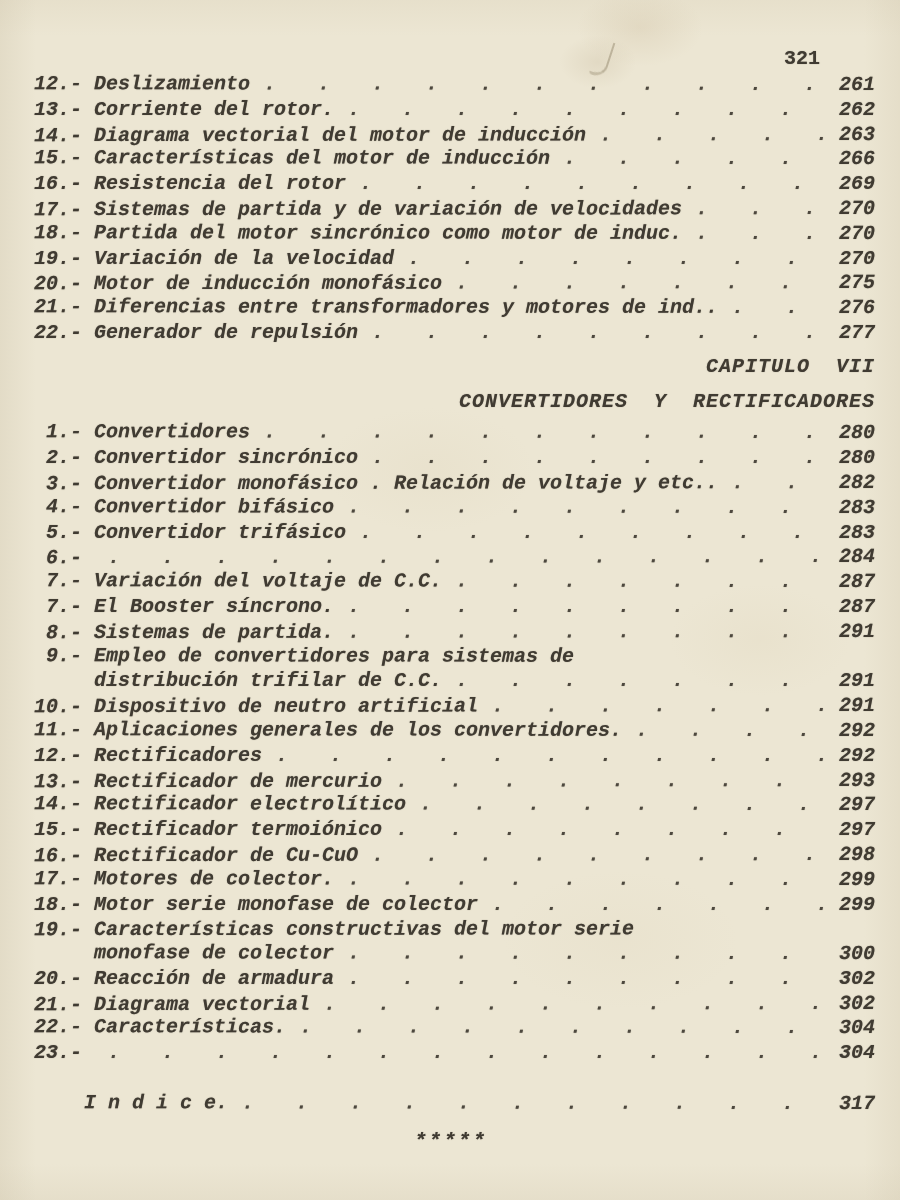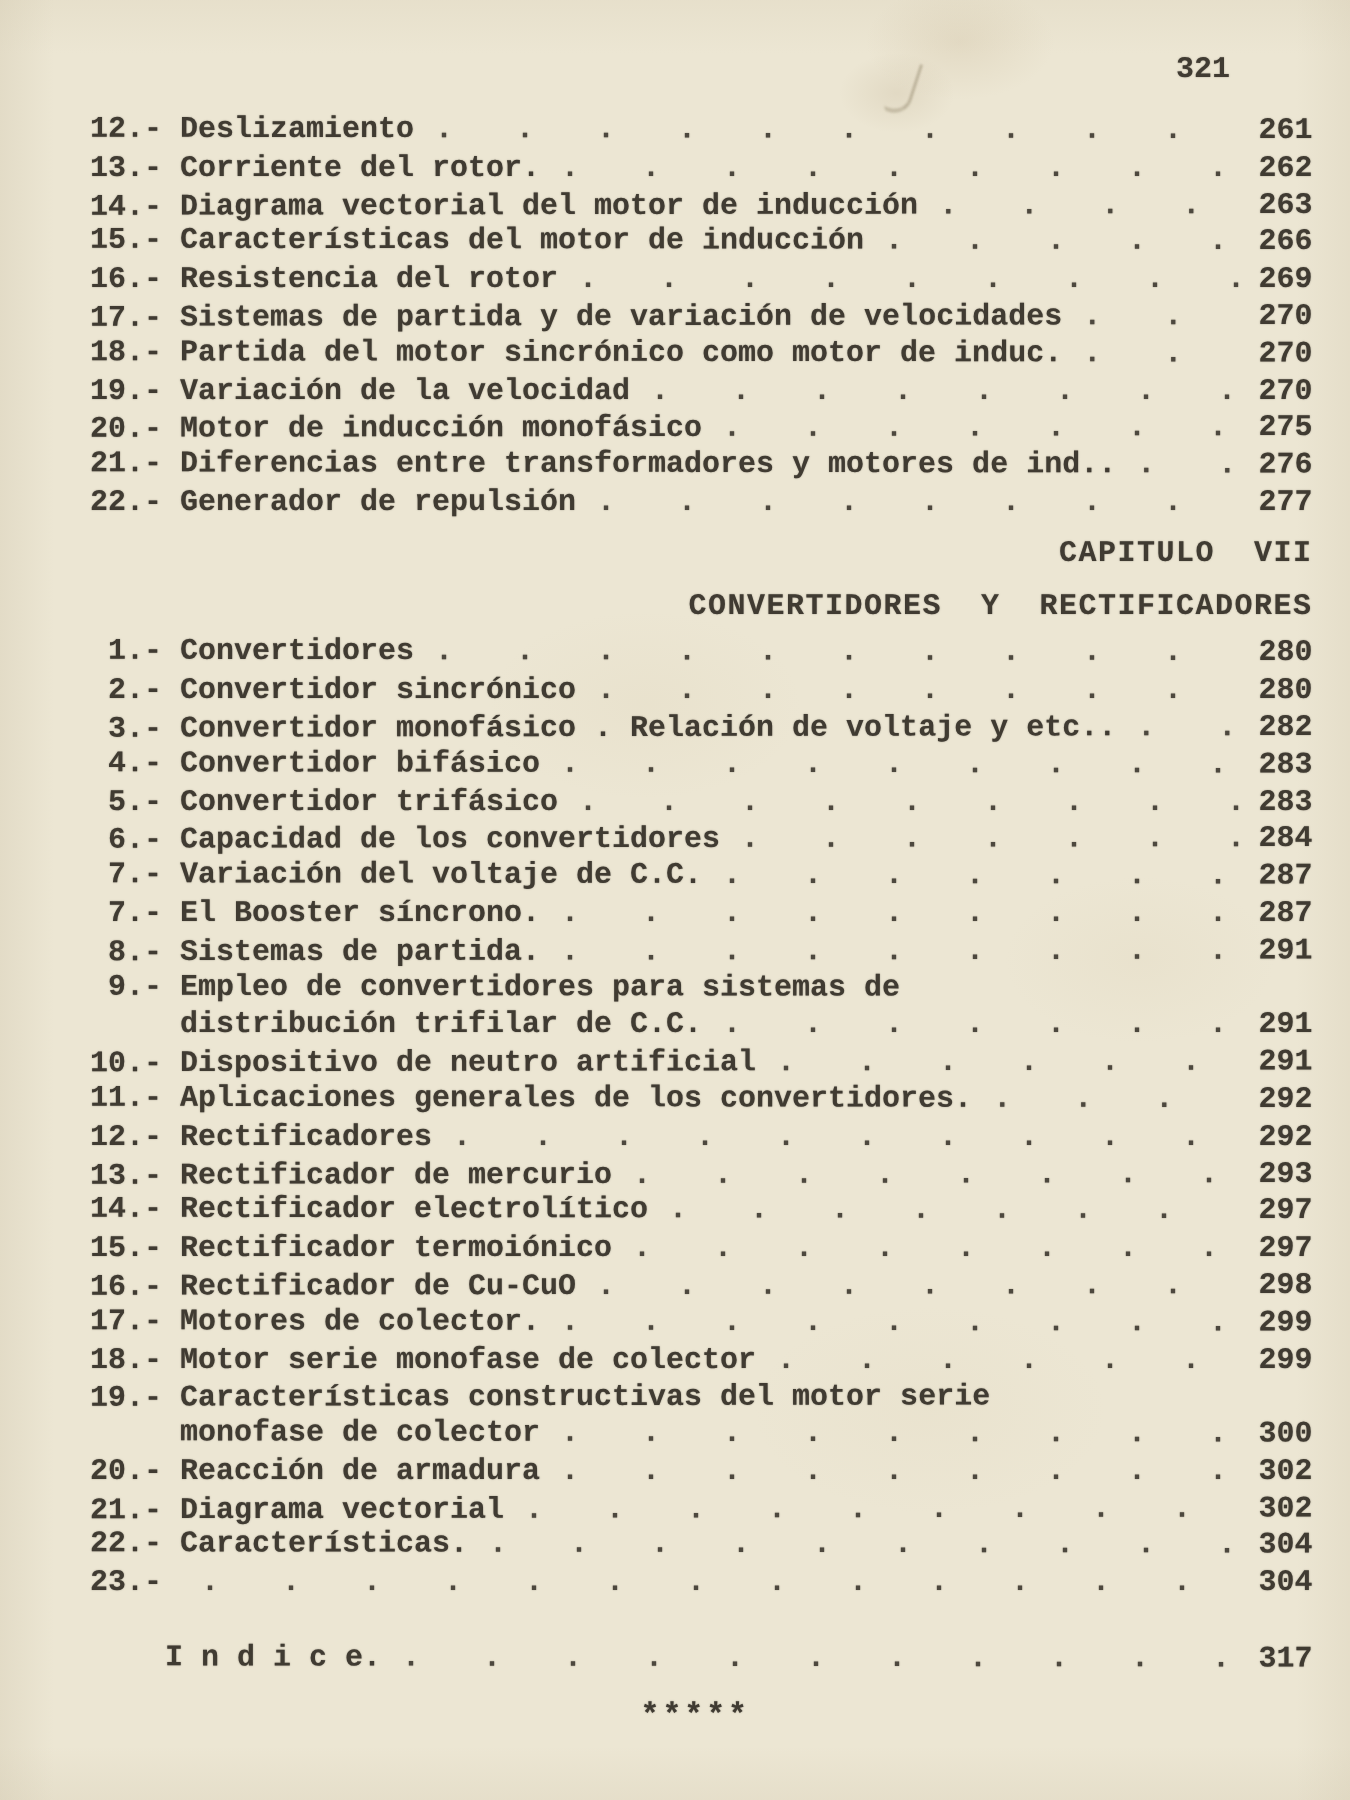--- a/index.html
+++ b/index.html
@@ -20,27 +20,28 @@
       linear-gradient(180deg, rgba(215,205,180,.25), rgba(0,0,0,0) 3%, rgba(0,0,0,0) 97%, rgba(210,200,175,.25)),
       #ece6d3;
     color:#403b32;
   }
   .ink{
     color:#403b32;
     text-shadow:0 0 1px rgba(64,59,50,.55);
     font-weight:700;
   }
   .header-row{
-    padding:34px 80px 0 0;
+    padding:46px 80px 0 0;
     text-align:right;
     font-size:20px;line-height:25px;
   }
   .toc{
-    margin-top:17px;
-    padding:0 25px 0 52px;
+    margin-top:2px;
+    padding:0 25px 0 26px;
+    font-style:italic;
   }
   .row{
     display:flex;align-items:baseline;
     font-size:20px;line-height:24.8px;
     white-space:pre;
   }
   .row:nth-child(3n){transform:translateY(0.6px) rotate(-0.08deg);}
   .row:nth-child(3n+1){transform:translateY(-0.4px) rotate(0.06deg);}
   .num{width:56px;flex:0 0 56px;text-align:right;margin-right:12px;}
   .title{white-space:pre;}
@@ -176,21 +177,20 @@
     <span class="page-num">283</span>
   </div>
         <div class="row">
     <span class="num">5.-</span>
     <span class="title">Convertidor trifásico</span>
     <span class="leader">........................................</span>
     <span class="page-num">283</span>
   </div>
         <div class="row">
     <span class="num">6.-</span>
-    <span class="title">Capacidad de los convertidores</span>
     <span class="leader">........................................</span>
     <span class="page-num">284</span>
   </div>
         <div class="row">
     <span class="num">7.-</span>
     <span class="title">Variación del voltaje de C.C.</span>
     <span class="leader">........................................</span>
     <span class="page-num">287</span>
   </div>
         <div class="row">

